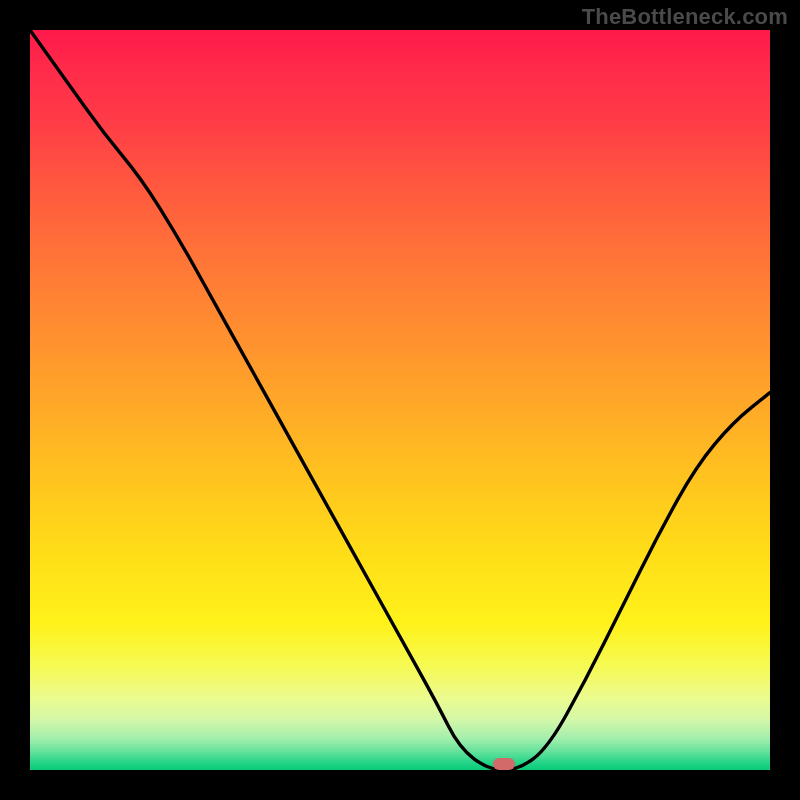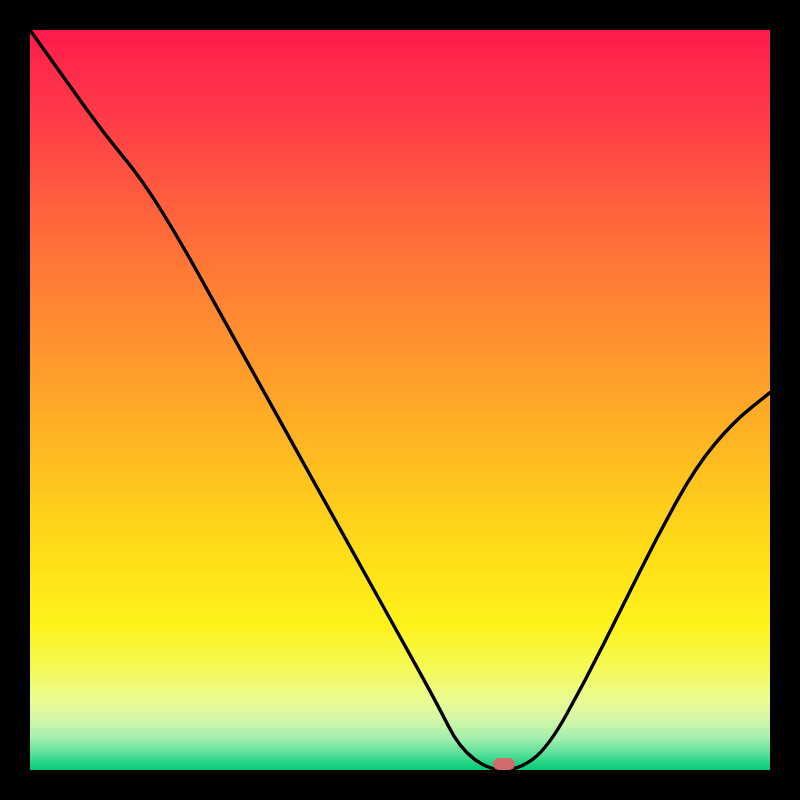--- a/index.html
+++ b/index.html
@@ -56,20 +56,21 @@
     height: 12px;
     border-radius: 6px;
     background: #d36a6a;
     transform: translate(-50%, -50%);
   }
 </style>
 </head>
 <body>
 
 <div class="page">
+  <div class="watermark">TheBottleneck.com</div>
 
   <div class="plot-area">
     <div id="bands">
         <div class="band" style="top:0.00px;height:2.60px;background:#ff1a4b"></div>
         <div class="band" style="top:2.01px;height:2.60px;background:#ff1b4b"></div>
         <div class="band" style="top:4.01px;height:2.60px;background:#ff1c4b"></div>
         <div class="band" style="top:6.02px;height:2.60px;background:#ff1d4b"></div>
         <div class="band" style="top:8.02px;height:2.60px;background:#ff1d4b"></div>
         <div class="band" style="top:10.03px;height:2.60px;background:#ff1e4b"></div>
         <div class="band" style="top:12.03px;height:2.60px;background:#ff1f4b"></div>

